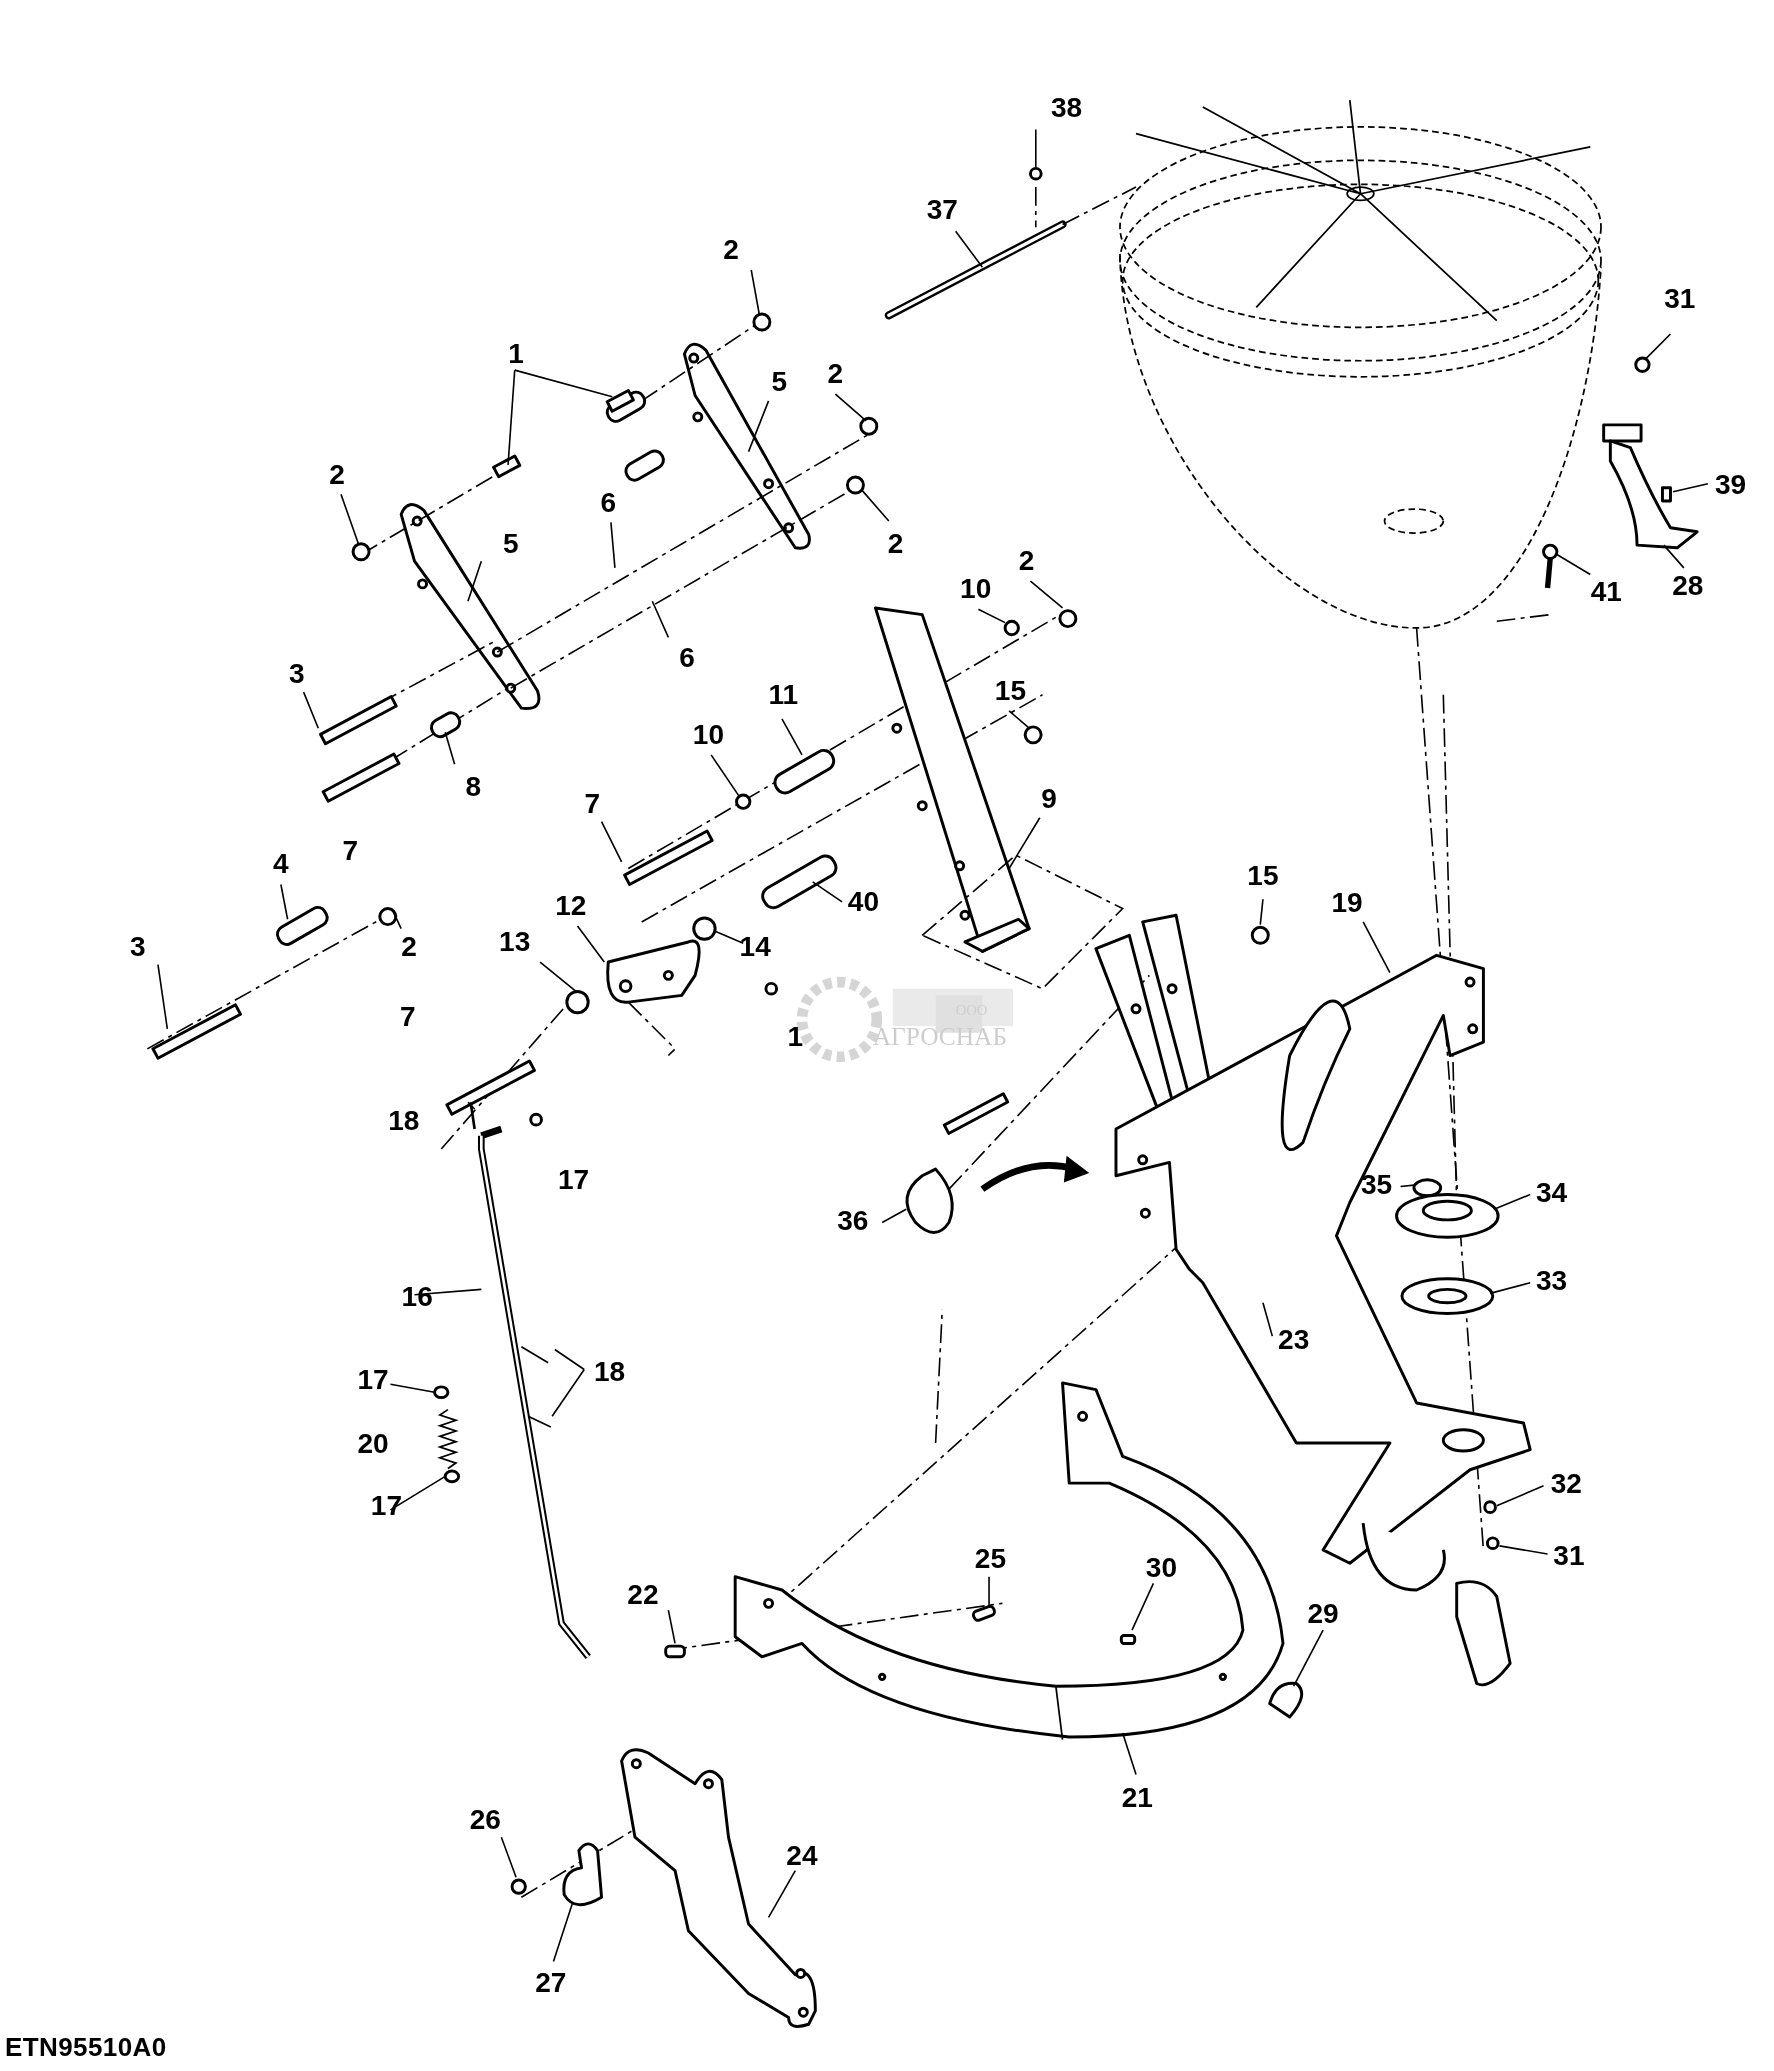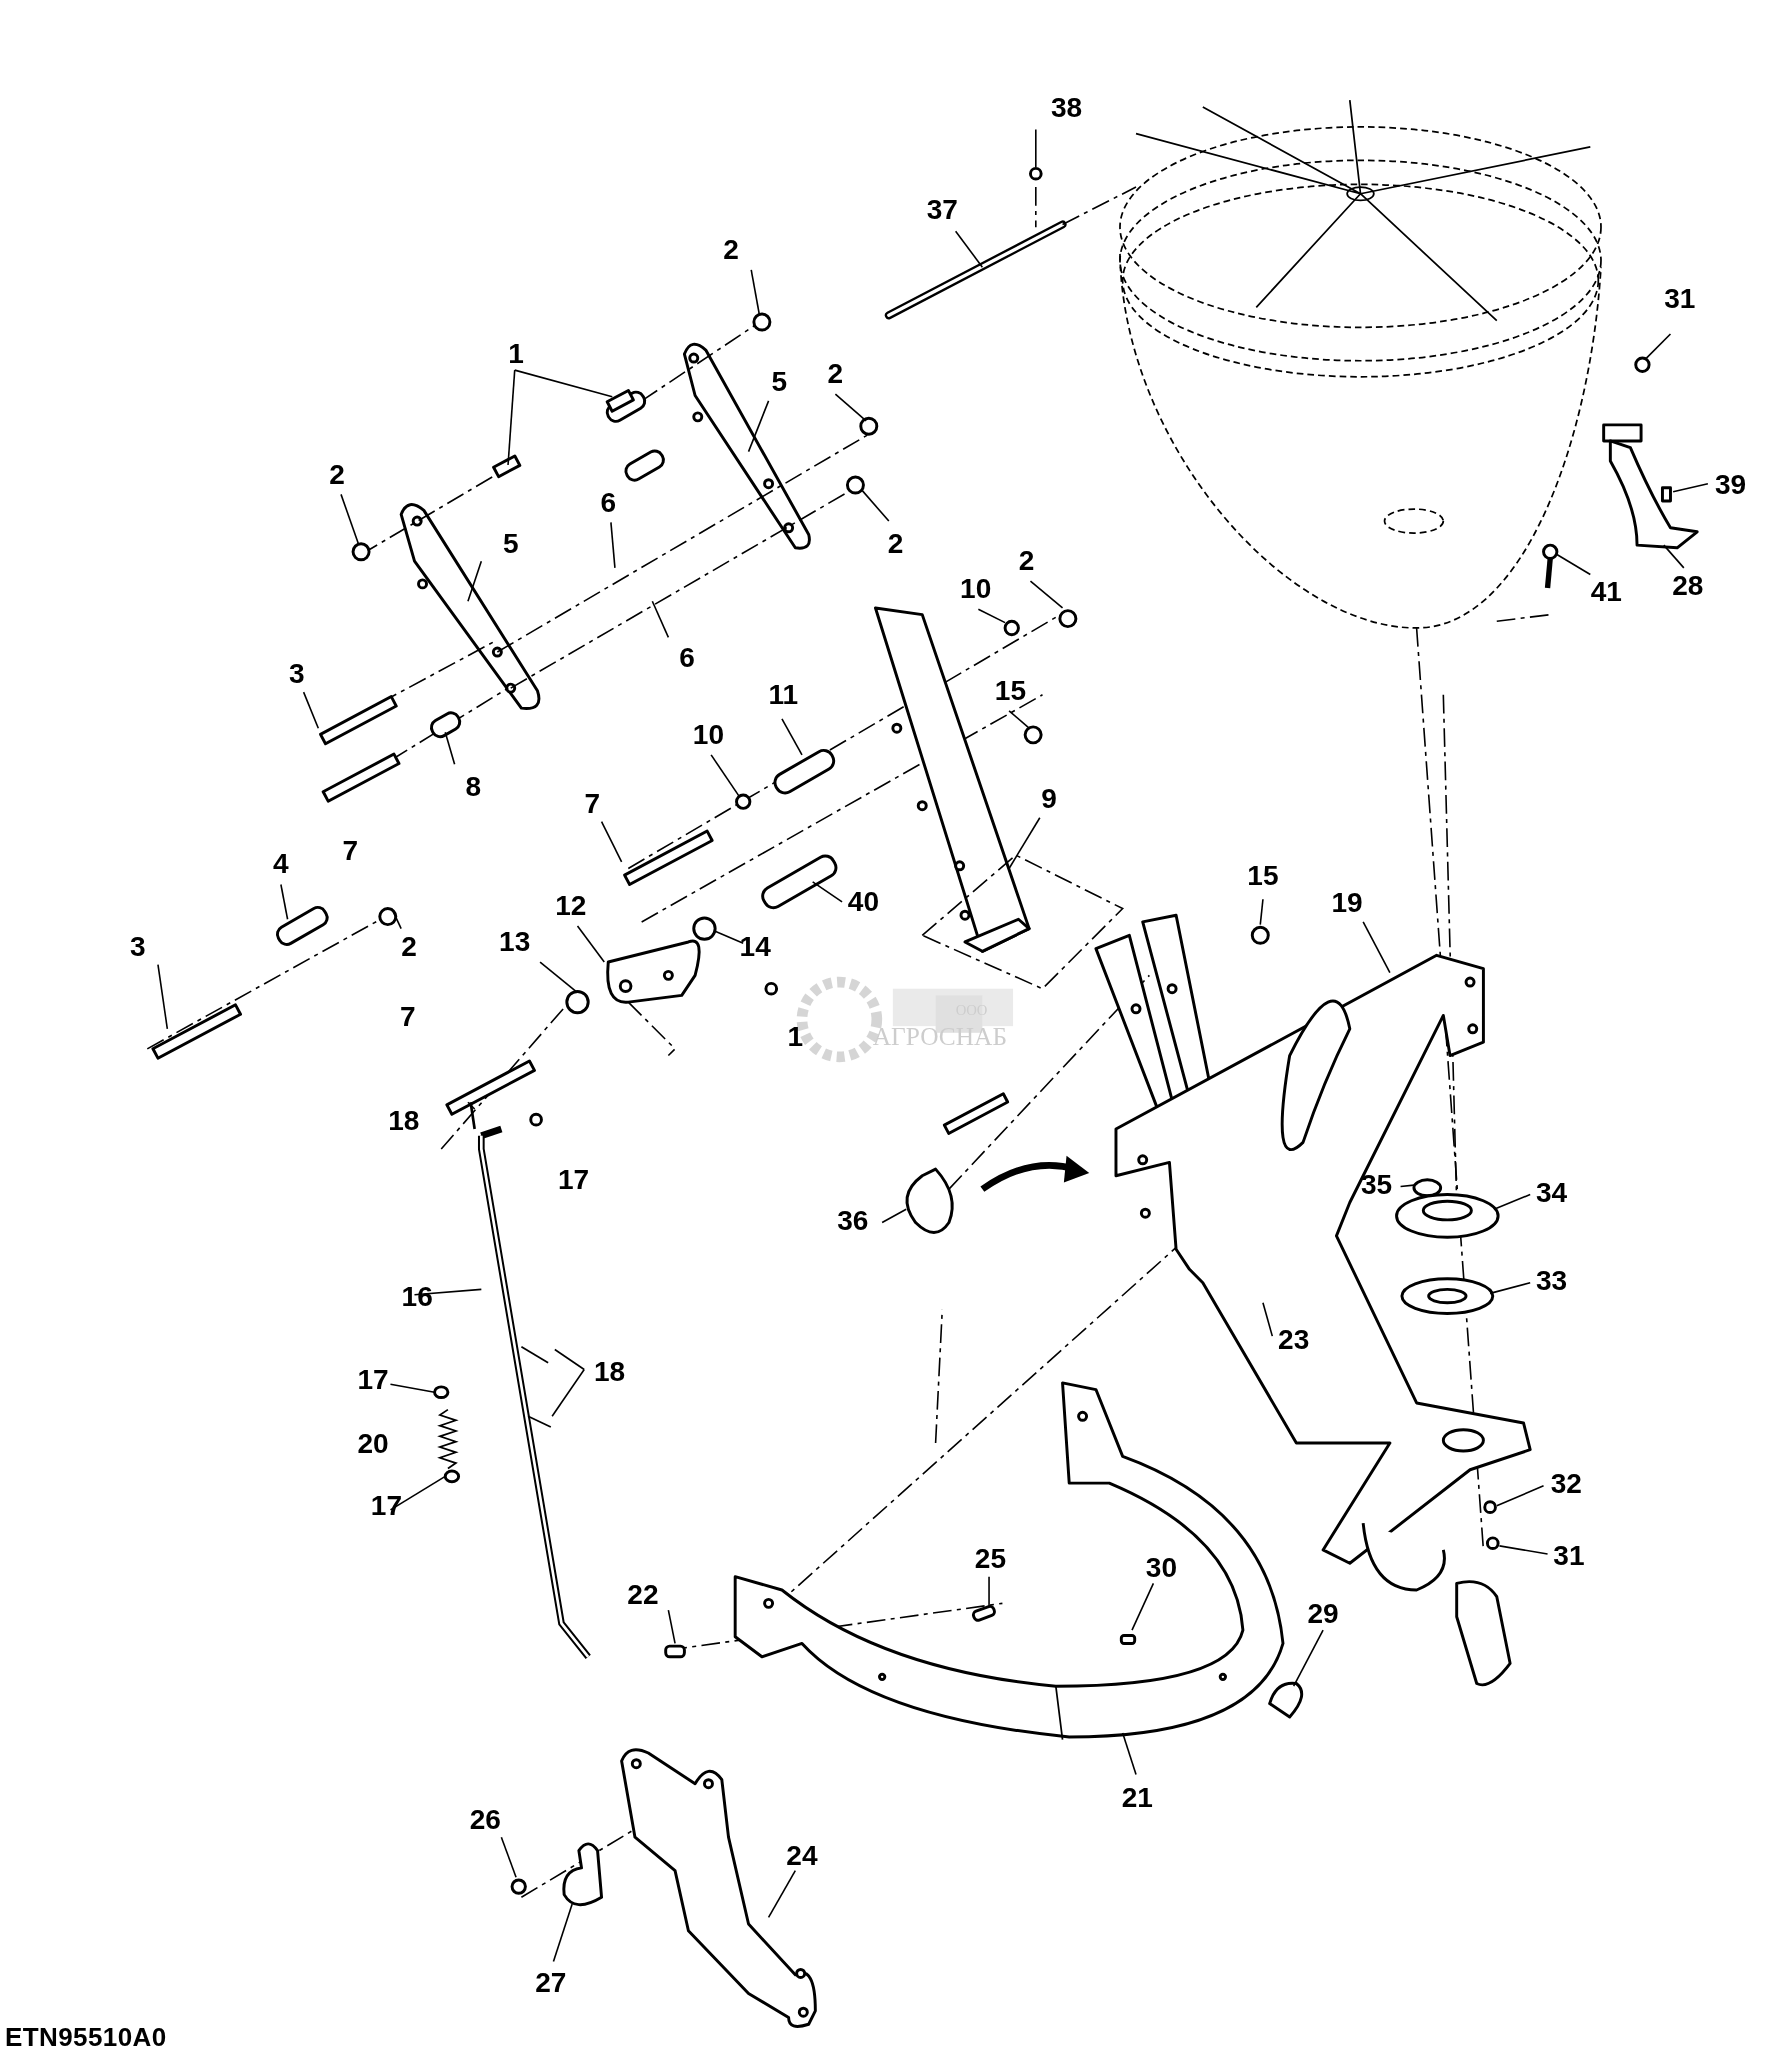--- a/index.html
+++ b/index.html
@@ -4,21 +4,21 @@
 <style>
   html, body { margin:0; padding:0; background:#ffffff; }
   body { width:1775px; height:2071px; overflow:hidden; position:relative; font-family:"Liberation Sans", sans-serif; }
   #diagram { position:absolute; left:0; top:0; width:1775px; height:2071px; }
   .lbl { font-family:"Liberation Sans", sans-serif; font-weight:bold; font-size:21px; fill:#000; text-anchor:middle; dominant-baseline:middle; }
   .part { fill:#fff; stroke:#000; stroke-width:2.2; stroke-linejoin:round; }
   .thin { fill:none; stroke:#000; stroke-width:1.3; }
   .dash { fill:none; stroke:#000; stroke-width:1.2; stroke-dasharray:14 4 3 4; }
   .hid { fill:none; stroke:#000; stroke-width:1.3; stroke-dasharray:5 3; }
   .wm { font-family:"Liberation Serif", serif; fill:#bdbdbd; }
-  #fig-id { position:absolute; left:5px; bottom:18px; font-weight:bold; font-size:26px; color:#000; letter-spacing:0.4px; }
+  #fig-id { position:absolute; left:5px; bottom:8px; font-weight:bold; font-size:26px; color:#000; letter-spacing:0.4px; }
 </style>
 </head>
 <body>
 
 <svg id="diagram" viewBox="0 0 1328 1550" xmlns="http://www.w3.org/2000/svg">
 
   <g>
     <ellipse class="hid" cx="1018" cy="170" rx="180" ry="75"></ellipse>
     <ellipse class="hid" cx="1018" cy="195" rx="180" ry="75"></ellipse>
     <ellipse class="hid" cx="1018" cy="210" rx="178" ry="72"></ellipse>

